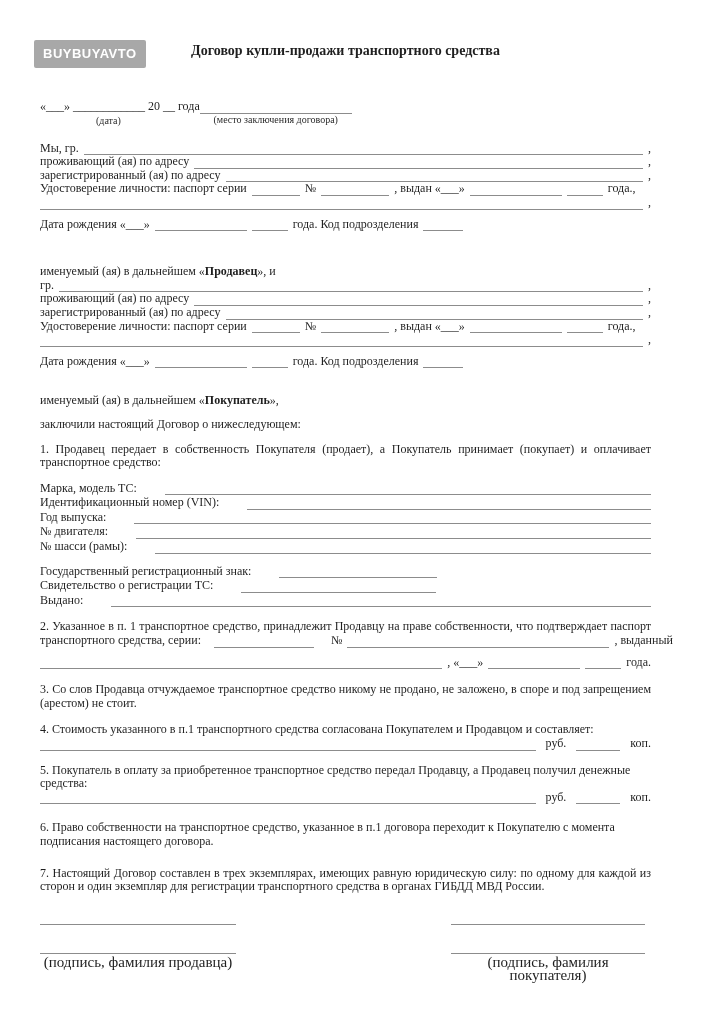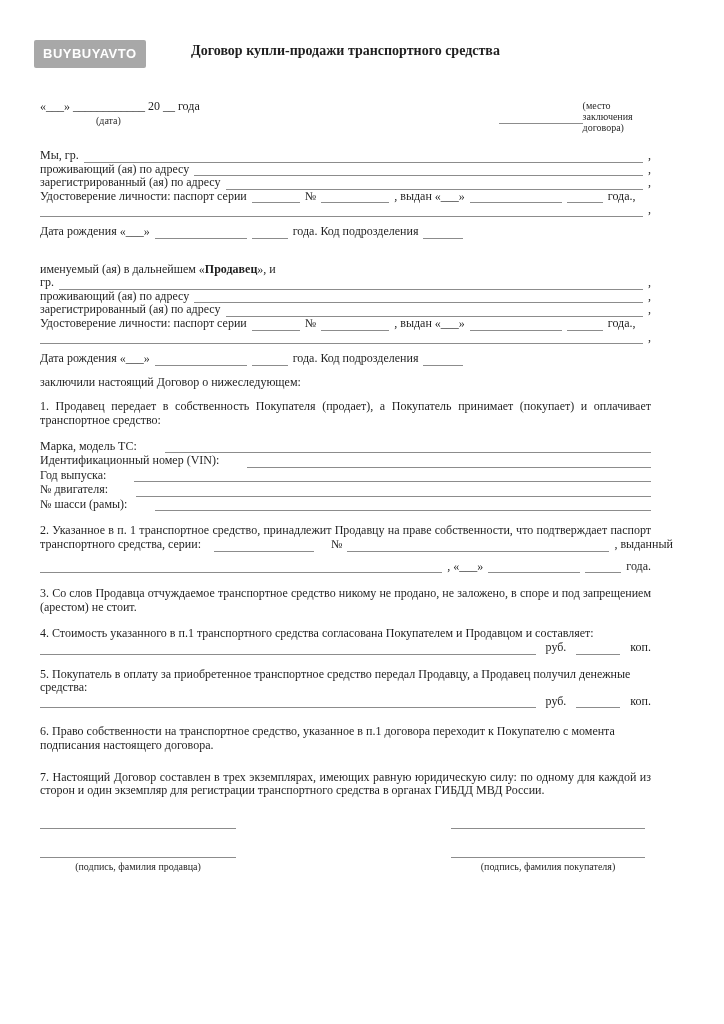--- a/index.html
+++ b/index.html
@@ -18,37 +18,37 @@
   .just-line{text-align:justify;text-align-last:justify;}
   .bold{font-weight:bold;}
   .cap{font-size:10px;line-height:11px;color:#2a2a2a;}
   .header{position:relative;height:44px;}
   .logo{
     position:absolute;left:-6px;top:10px;background:#a8a8a8;color:#fff;
     font-family:"Liberation Sans",sans-serif;font-weight:bold;font-size:13px;
     letter-spacing:.5px;padding:7px 9px;border-radius:2px;line-height:14px;
   }
   .title{text-align:center;font-weight:bold;font-size:14px;padding-top:14px;}
-  .date-row{display:flex;justify-content:space-between;margin-top:26px;align-items:flex-start;}
+  .date-row{display:flex;justify-content:flex-start;margin-top:26px;align-items:flex-start;}
   .date-cap{margin-left:56px;margin-top:1px;}
-  .place-col{width:152px;display:flex;align-items:center;}
+  .place-col{width:152px;display:flex;flex-direction:column;align-items:center;}
   .place-line{width:100%;border-bottom:1px solid #8c8c8c;height:13px;}
   .veh .row{margin-top:1px;gap:28px;}
   .money{column-gap:10px;}
   .money .bl{margin:0;}
   .sig-row{display:flex;justify-content:space-between;margin-top:20px;}
   .sig-col{width:196px;}
   .sig-col.r{width:194px;margin-right:6px;}
   .sig-line1{border-bottom:1px solid #8c8c8c;height:10px;}
   .sig-line2{border-bottom:1px solid #8c8c8c;height:28px;}
-  .sig-cap{font-size:10px;text-align:center;margin-top:2px;}
+  .sig-cap{font-size:15px;text-align:center;margin-top:2px;}
   .mt8{margin-top:8px;}  .mt10{margin-top:10px;} .mt11{margin-top:11px;}
   .mt12{margin-top:12px;} .mt13{margin-top:13px;} .mt14{margin-top:14px;}
   .mt16{margin-top:16px;} .mt17{margin-top:17px;} .mt18{margin-top:18px;}
-  .mt19{margin-top:24px;} .mt26{margin-top:26px;}
+  .mt19{margin-top:34px;} .mt26{margin-top:26px;}
 </style>
 </head>
 <body>
 
 <div class="page">
 
   <div class="header">
     <div class="logo">BUYBUYAVTO</div>
     <div class="title">Договор купли-продажи транспортного средства</div>
   </div>
@@ -139,20 +139,23 @@
     </div>
     <div class="row mt8">
       <span>Дата рождения «___»</span>
       <span class="bl" style="width:92px"></span>
       <span class="bl" style="width:36px"></span>
       <span>года. Код подрозделения</span>
       <span class="bl" style="width:40px"></span>
     </div>
   </div>
 
+  <p class="mt26">
+    <span>именуемый (ая) в дальнейшем «</span><span class="bold">Покупатель</span><span>»,</span>
+  </p>
 
   <p class="mt10">заключили настоящий Договор о нижеследующем:</p>
 
   <p class="just mt11">1. Продавец передает в собственность Покупателя (продает), а Покупатель принимает (покупает) и оплачивает транспортное средство:</p>
 
   <div class="veh mt12">
     <div class="row">
       <span>Марка, модель ТС:</span>
       <span class="bl grow"></span>
     </div>
@@ -167,20 +170,34 @@
     <div class="row">
       <span>№ двигателя:</span>
       <span class="bl grow"></span>
     </div>
     <div class="row">
       <span>№ шасси (рамы):</span>
       <span class="bl grow"></span>
     </div>
   </div>
 
+  <div class="veh mt11">
+    <div class="row">
+      <span>Государственный регистрационный знак:</span>
+      <span class="bl" style="width:158px"></span>
+    </div>
+    <div class="row">
+      <span>Свидетельство о регистрации ТС:</span>
+      <span class="bl" style="width:195px"></span>
+    </div>
+    <div class="row">
+      <span>Выдано:</span>
+      <span class="bl grow"></span>
+    </div>
+  </div>
 
   <div class="mt13">
     <p class="just-line">2. Указанное в п. 1 транспортное средство, принадлежит Продавцу на праве собственности, что подтверждает паспорт</p>
     <div class="row">
       <span>транспортного средства, серии:</span>
       <span class="bl" style="width:100px;margin-left:8px"></span>
       <span style="margin-left:12px">№</span>
       <span class="bl" style="width:262px"></span>
       <span>, выданный</span>
     </div>

